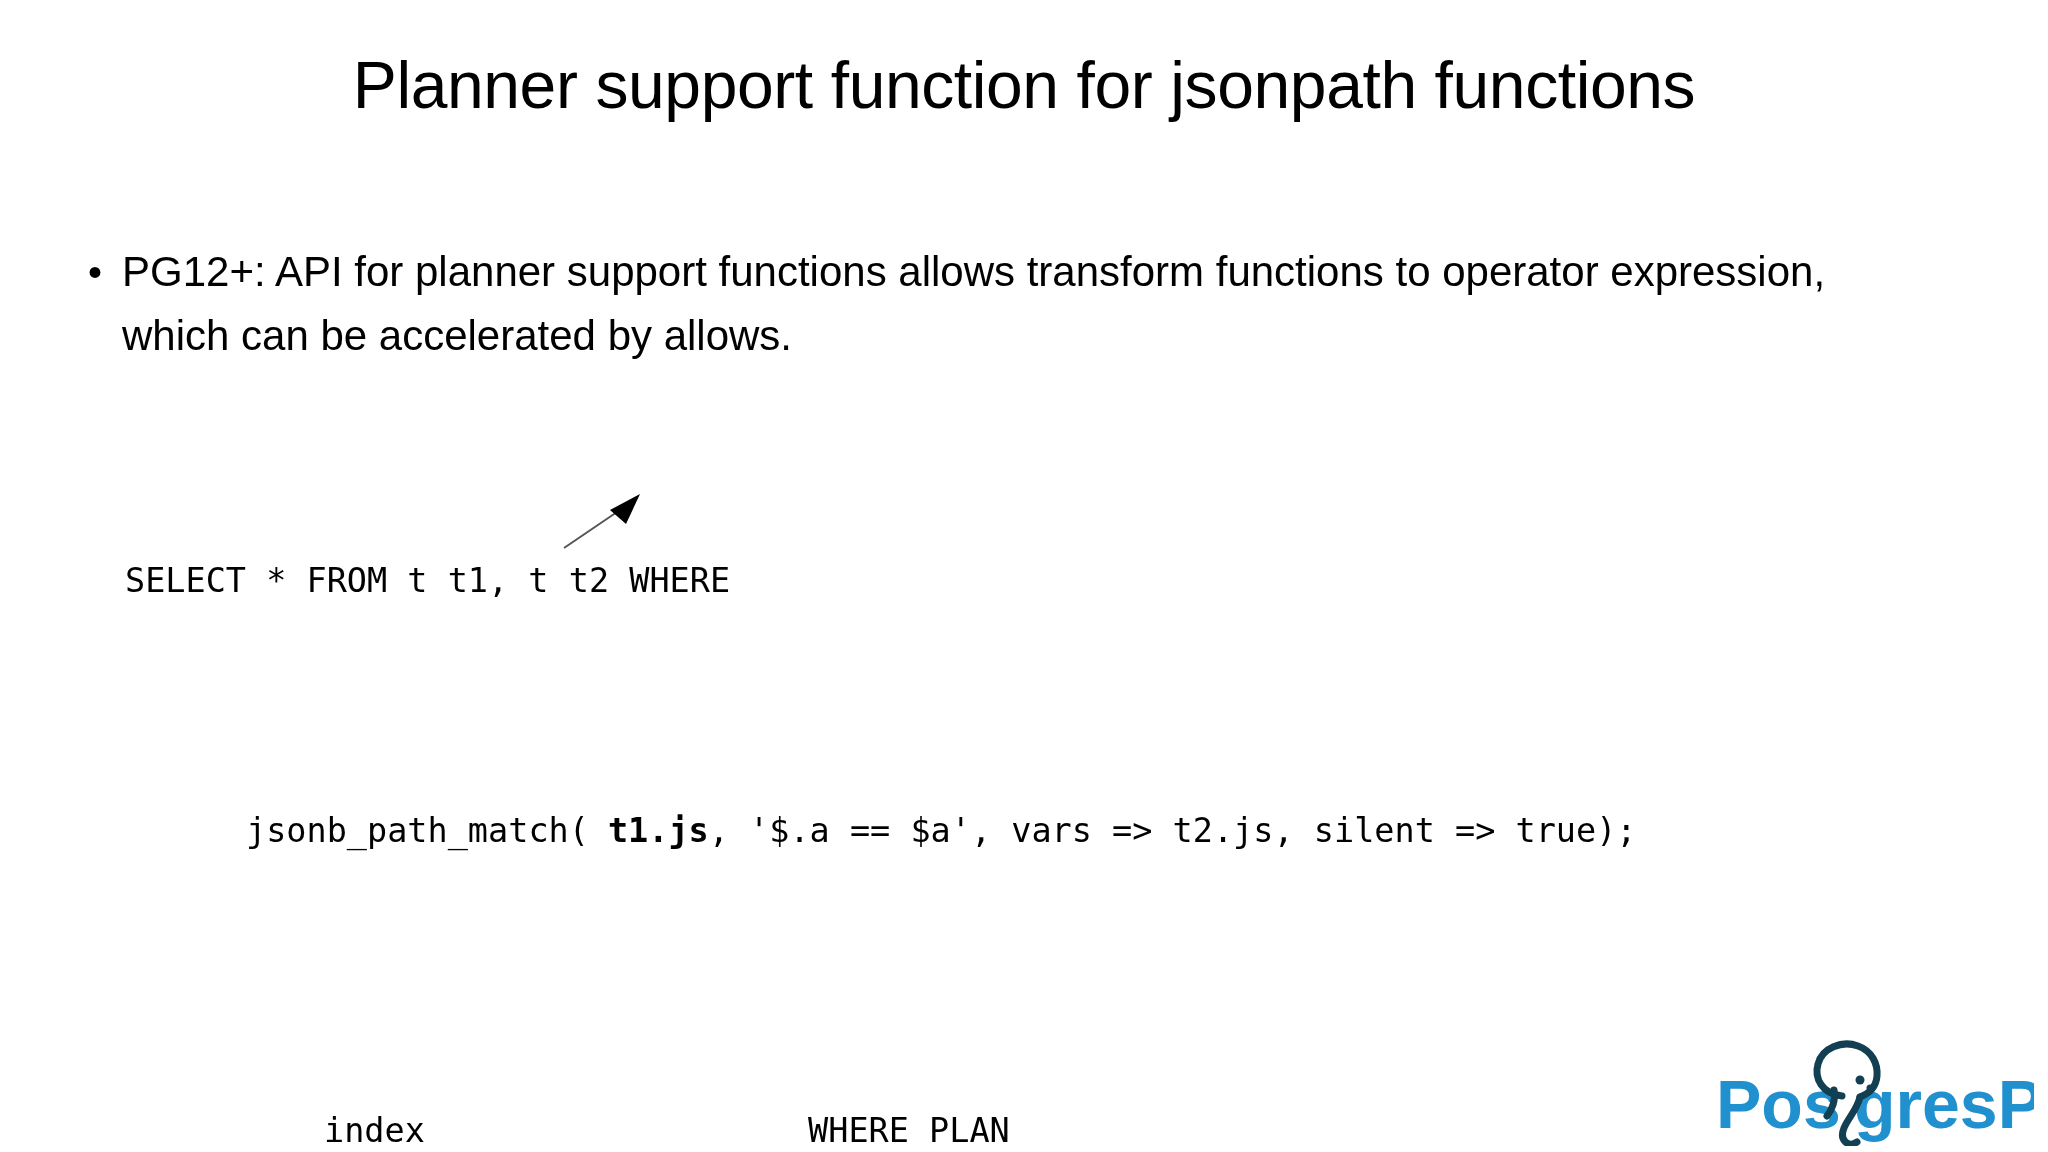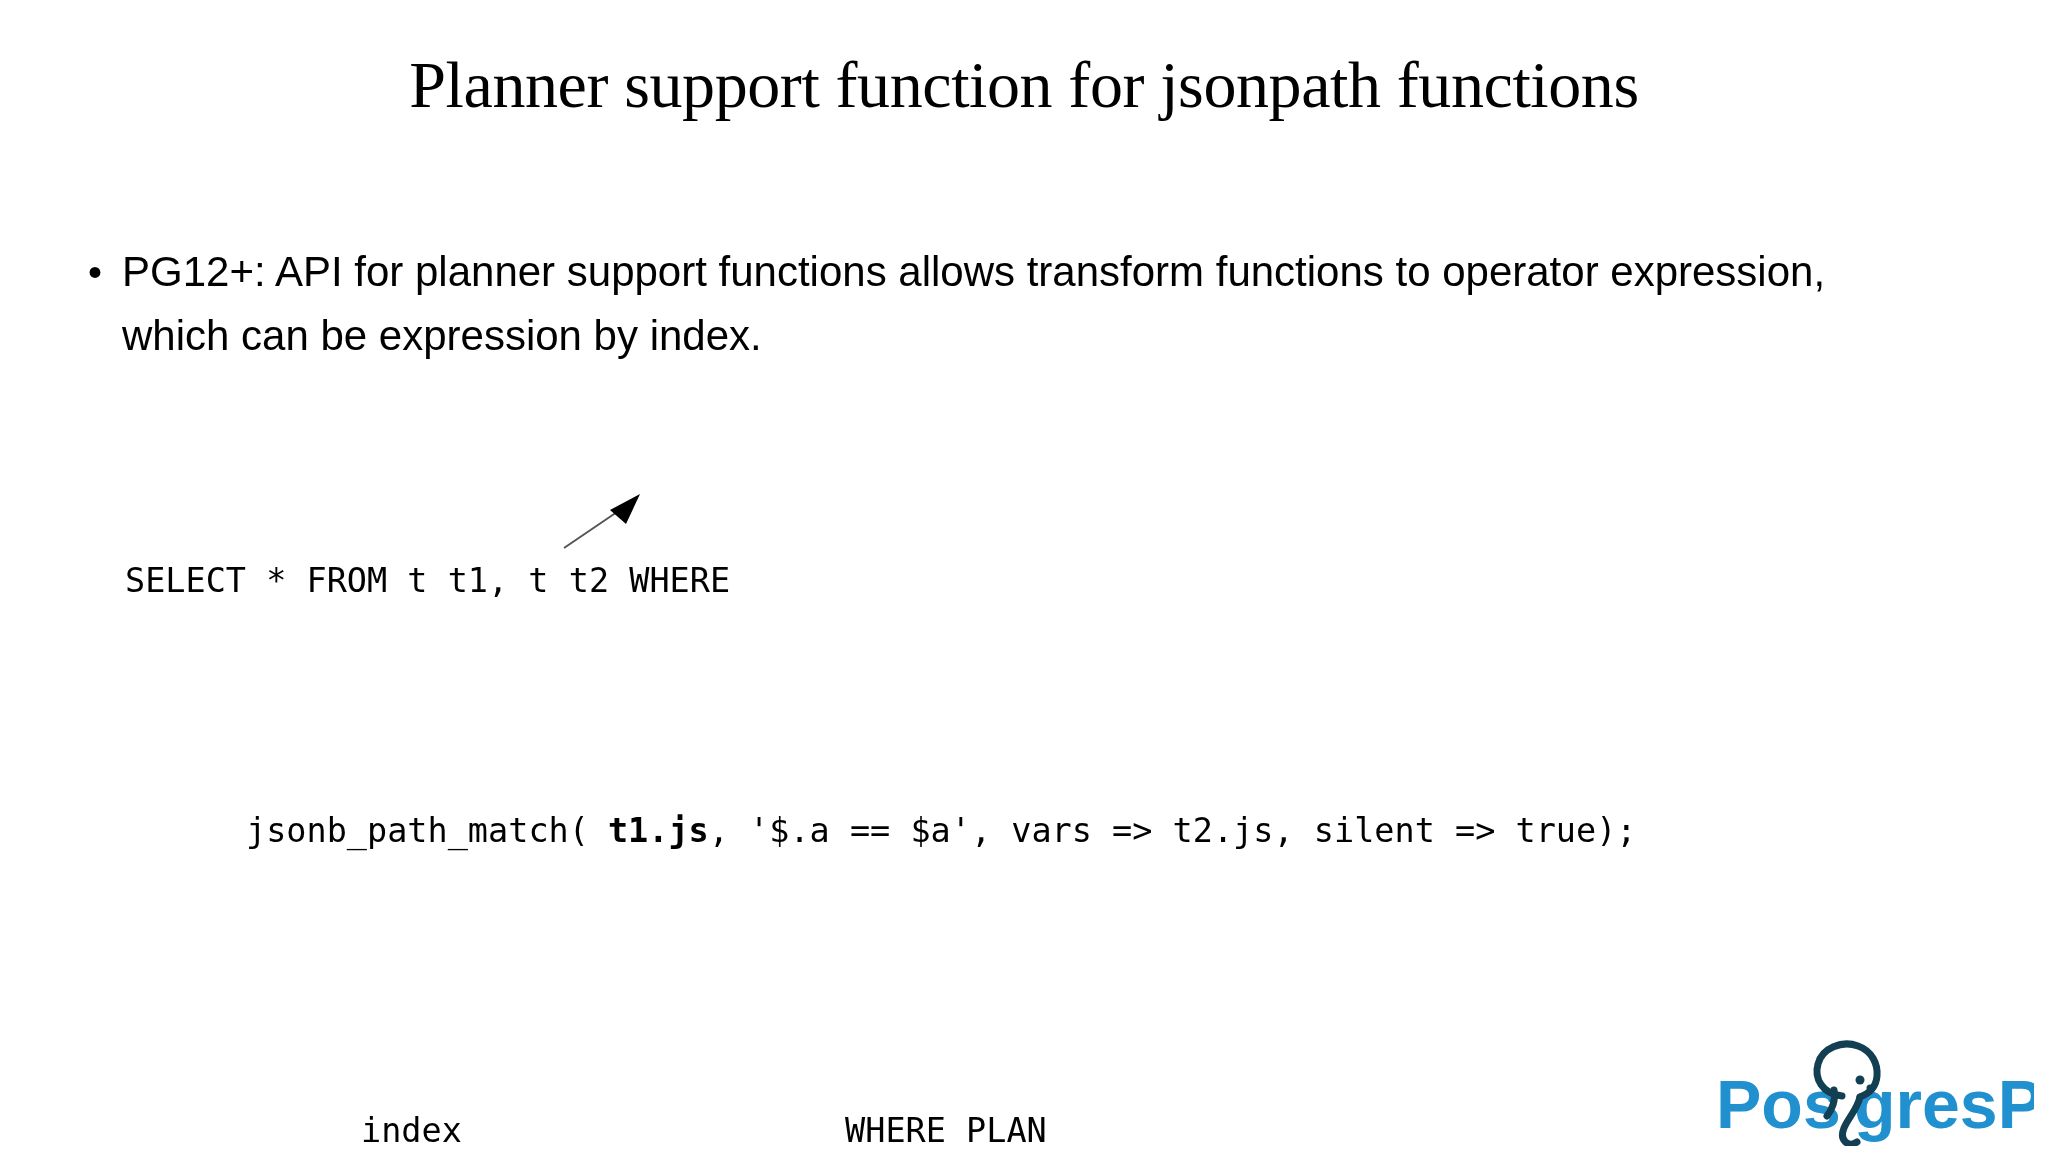--- a/index.html
+++ b/index.html
@@ -20,21 +20,21 @@
     inset: 0;
     background: #ffffff;
   }
   
   .slide-title {
     position: absolute;
     top: 44px;
     left: 0;
     width: 2048px;
     text-align: center;
-    font-family: Liberation Serif, serif;
+    font-family: Liberation Sans, sans-serif;
     font-size: 66px;
     font-weight: 400;
     line-height: 1.25;
     letter-spacing: -0.4px;
     color: #000000;
     white-space: nowrap;
   }
   
   .bullet-block {
     position: absolute;
@@ -103,34 +103,34 @@
 </head>
 <body>
 
 <div class="slide">
 
   <div class="slide-title">Planner support function for jsonpath functions</div>
 
   <div class="bullet-block">
     <div class="bullet-row">
       <span class="bullet-dot">•</span>
-      <span class="bullet-text">PG12+: API for planner support functions allows transform functions to operator expression, which can be expression by index.</span>
+      <span class="bullet-text">PG12+: API for planner support functions allows transform functions to operator expression, which can be accelerated by allows.</span>
     </div>
   </div>
 
   <div class="code-block">
 
     <div class="code-line">SELECT * FROM t t1, t t2 WHERE</div>
 
     <div class="code-line">
       <span>jsonb_path_match(</span><b>t1.js</b><span>, '$.a == $a', vars =&gt; t2.js, silent =&gt; true);</span>
     </div>
 
     <div class="code-line">
-      <span style="margin-left:115px;">index</span><span>                   </span><span>WHERE PLAN</span>
+      <span style="margin-left:78px;">index</span><span>                   </span><span>WHERE PLAN</span>
     </div>
 
     
 
     
 
     
 
     
 

